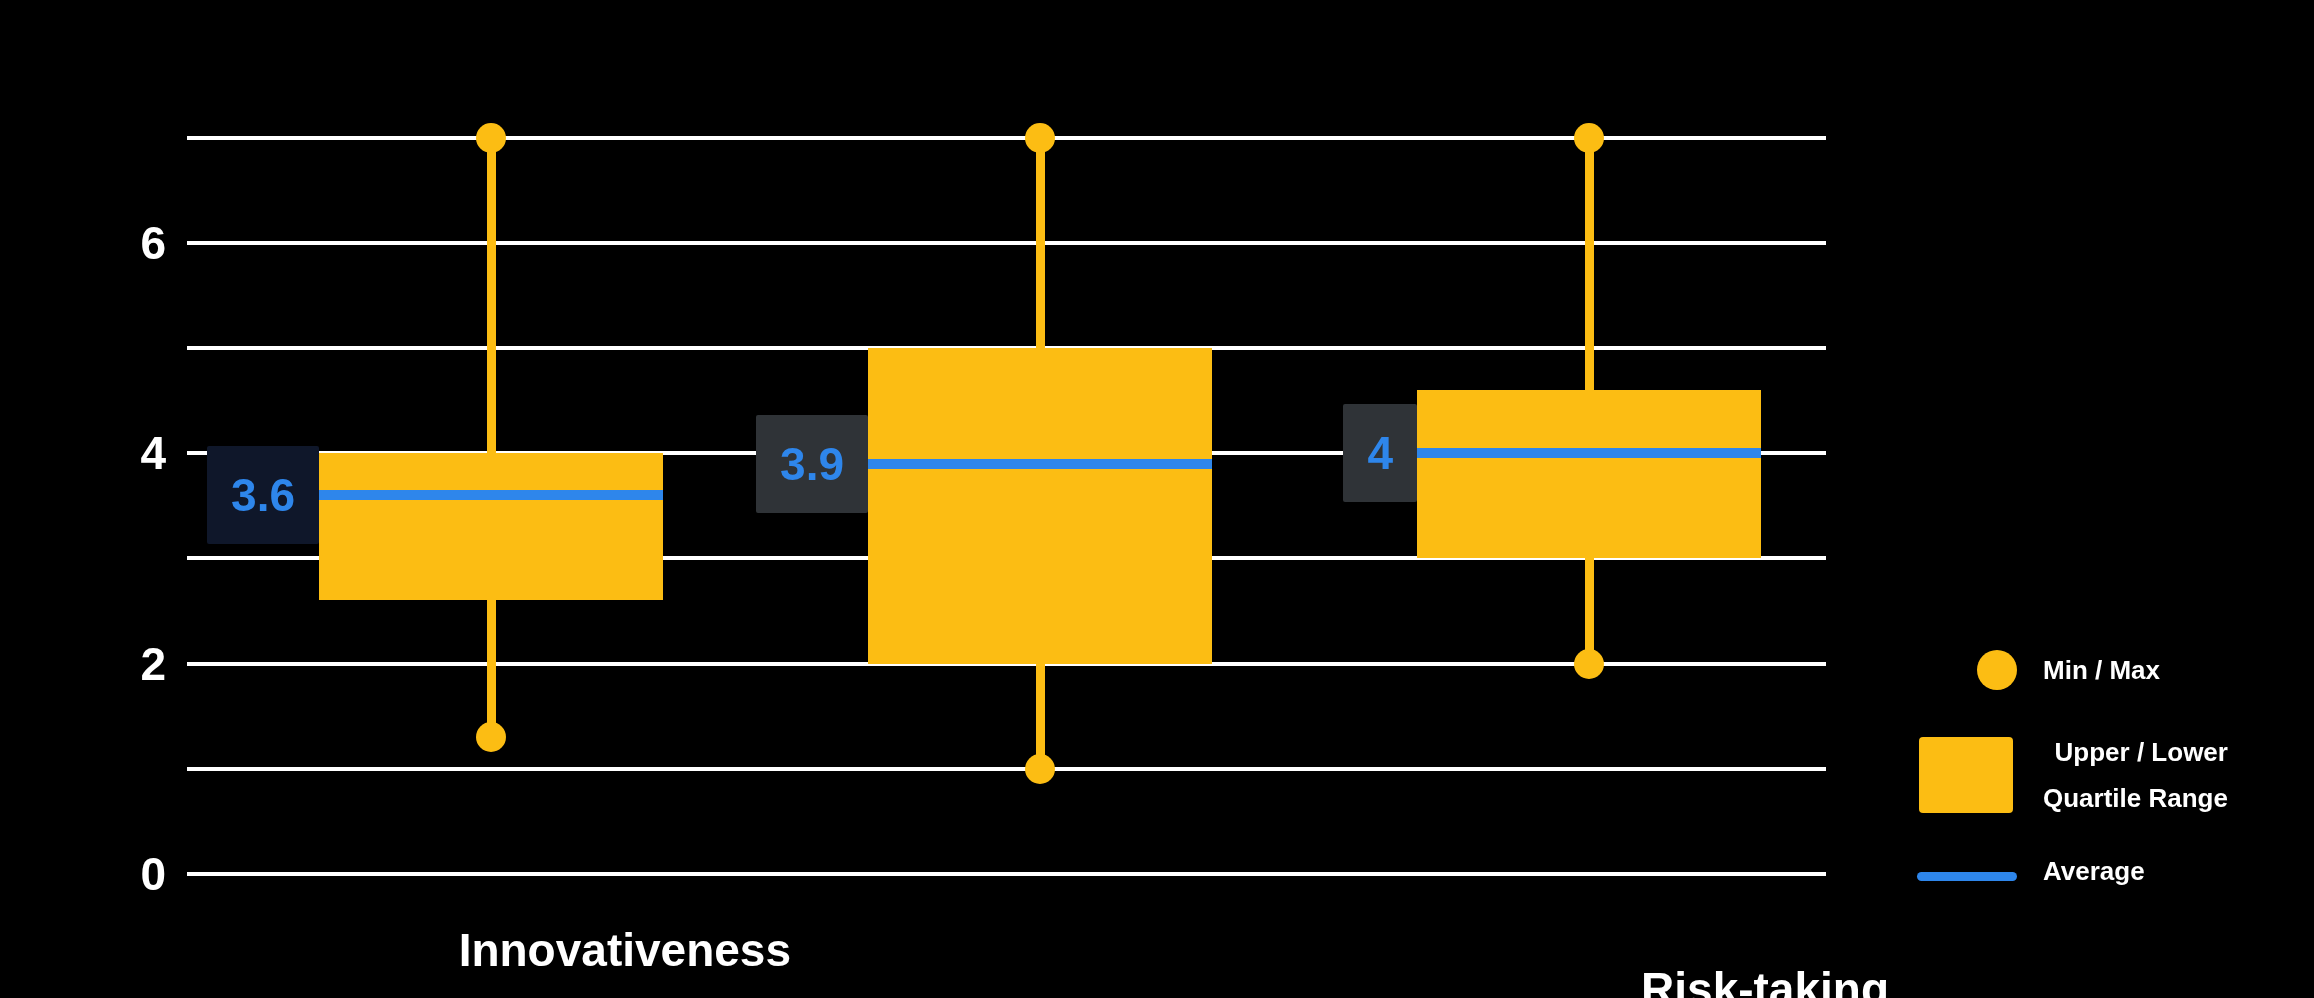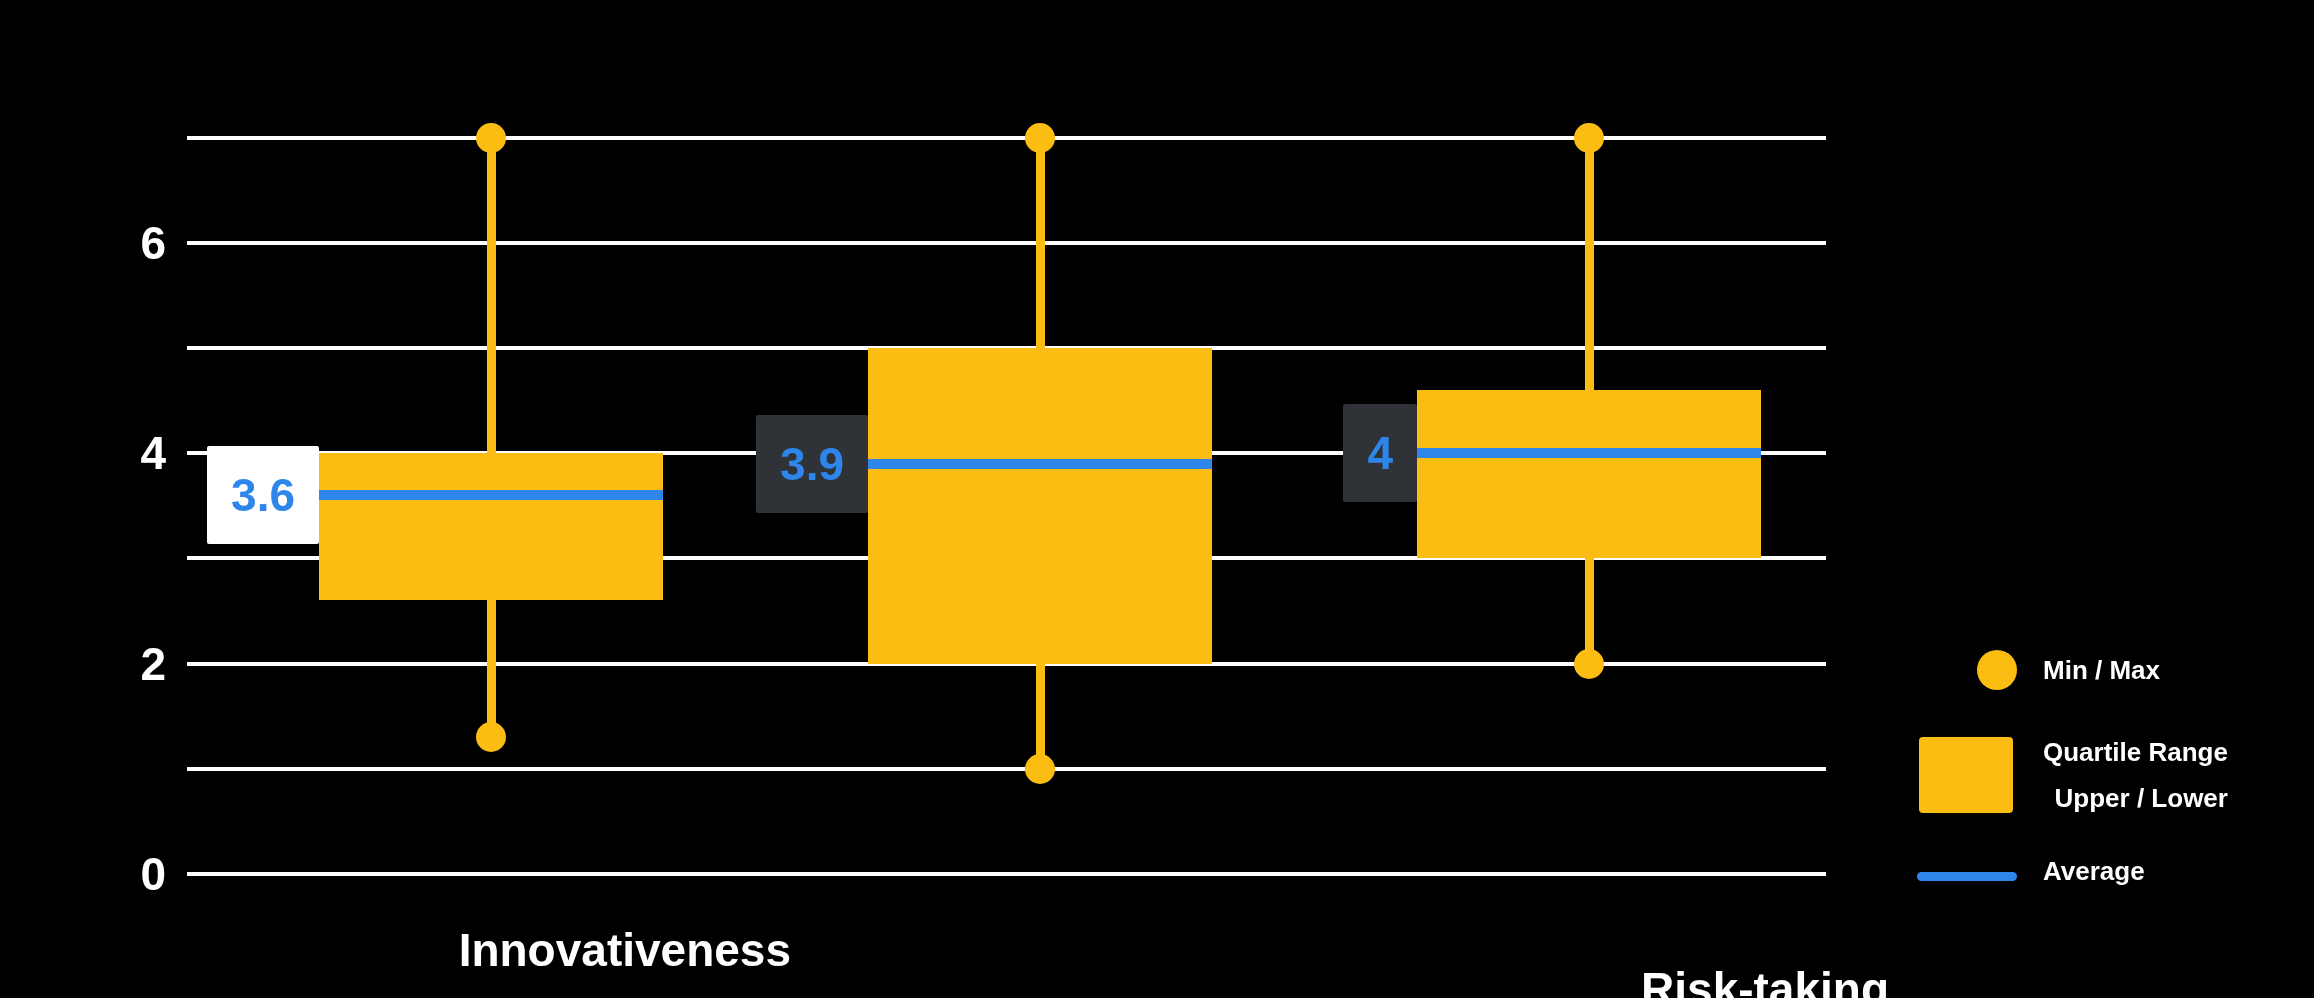--- a/index.html
+++ b/index.html
@@ -38,41 +38,41 @@
     <div class="abs gridline" style="left: 187px; width: 1639px; top: 136px; background: rgb(255, 255, 255);"></div>
     <div class="abs tick-label" style="left: 36px; top: 848px; color: rgb(255, 255, 255);">0</div>
     <div class="abs tick-label" style="left: 36px; top: 638px; color: rgb(255, 255, 255);">2</div>
     <div class="abs tick-label" style="left: 36px; top: 427px; color: rgb(255, 255, 255);">4</div>
     <div class="abs tick-label" style="left: 36px; top: 217px; color: rgb(255, 255, 255);">6</div>
     <div class="abs whisker" style="left: 487px; top: 138px; height: 599px; background: rgb(252, 189, 19);"></div>
     <div class="abs dot" style="left: 476px; top: 123px; background: rgb(252, 189, 19);"></div>
     <div class="abs dot" style="left: 476px; top: 722px; background: rgb(252, 189, 19);"></div>
     <div class="abs qbox" style="left: 319px; top: 453px; width: 344px; height: 147px; background: rgb(252, 189, 19);"></div>
     <div class="abs avg-line" style="left: 319px; top: 490px; width: 344px; background: rgb(46, 134, 235);"></div>
-    <div class="abs value-tag" style="top: 446px; color: rgb(46, 134, 235); background: #ffffff; right: 1995px;">3.6</div>
+    <div class="abs value-tag" style="top: 446px; color: rgb(46, 134, 235); background: #0f172a; right: 1995px;">3.6</div>
     <div class="abs cat-label" style="left: 191px; top: 924px; color: rgb(255, 255, 255);">Innovativeness</div>
     <div class="abs whisker" style="left: 1036px; top: 138px; height: 631px; background: rgb(252, 189, 19);"></div>
     <div class="abs dot" style="left: 1025px; top: 123px; background: rgb(252, 189, 19);"></div>
     <div class="abs dot" style="left: 1025px; top: 754px; background: rgb(252, 189, 19);"></div>
     <div class="abs qbox" style="left: 868px; top: 348px; width: 344px; height: 316px; background: rgb(252, 189, 19);"></div>
     <div class="abs avg-line" style="left: 868px; top: 459px; width: 344px; background: rgb(46, 134, 235);"></div>
     <div class="abs value-tag" style="top: 415px; color: rgb(46, 134, 235); background: rgb(47, 51, 55); right: 1446px;">3.9</div>
     <div class="abs whisker" style="left: 1585px; top: 138px; height: 526px; background: rgb(252, 189, 19);"></div>
     <div class="abs dot" style="left: 1574px; top: 123px; background: rgb(252, 189, 19);"></div>
     <div class="abs dot" style="left: 1574px; top: 649px; background: rgb(252, 189, 19);"></div>
     <div class="abs qbox" style="left: 1417px; top: 390px; width: 344px; height: 168px; background: rgb(252, 189, 19);"></div>
     <div class="abs avg-line" style="left: 1417px; top: 448px; width: 344px; background: rgb(46, 134, 235);"></div>
     <div class="abs value-tag" style="top: 404px; color: rgb(46, 134, 235); background: rgb(47, 51, 55); right: 897px;">4</div>
     <div class="abs cat-label" style="left: 1289px; top: 963px; color: rgb(255, 255, 255);">Risk-taking</div>
     <div class="abs legend-marker-circle" style="left: 1977px; top: 650px; background: rgb(252, 189, 19);"></div>
     <div class="abs legend-label" style="left: 2043px; top: 647px; color: rgb(255, 255, 255);">
       <div>Min / Max</div>
     </div>
     <div class="abs legend-marker-square" style="left: 1919px; top: 737px; background: rgb(252, 189, 19);"></div>
     <div class="abs legend-label" style="left: 2043px; top: 729px; color: rgb(255, 255, 255);">
+      <div>Upper / Lower</div>
       <div>Quartile Range</div>
-      <div>Upper / Lower</div>
     </div>
     <div class="abs legend-marker-line" style="left: 1917px; top: 872px; background: rgb(46, 134, 235);"></div>
     <div class="abs legend-label" style="left: 2043px; top: 848px; color: rgb(255, 255, 255);">
       <div>Average</div>
     </div>
   </div>
 
 </body></html>

